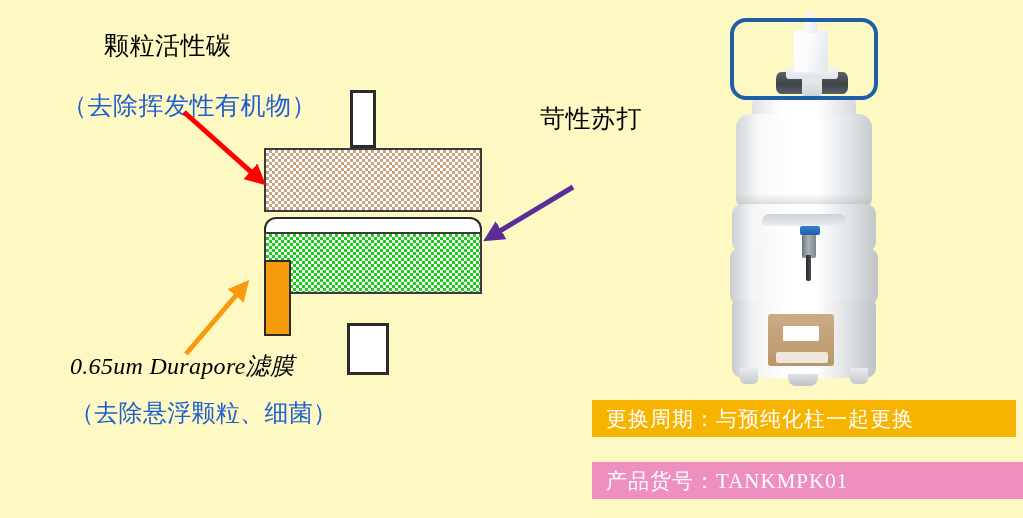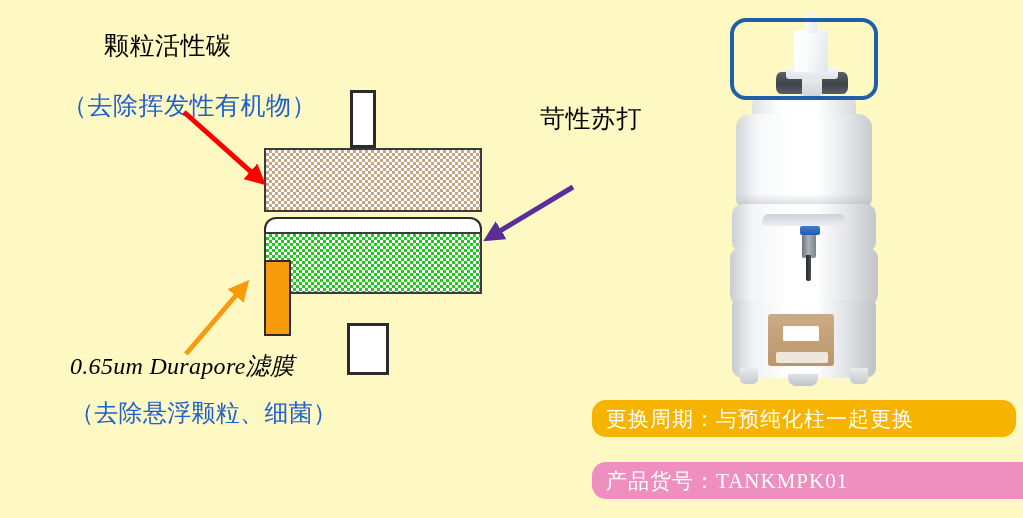--- a/index.html
+++ b/index.html
@@ -325,21 +325,20 @@
   .banner {
     position: absolute;
     display: flex;
     align-items: center;
     color: #ffffff;
     font-family: "Liberation Serif", serif;
     font-size: 21px;
     letter-spacing: 1px;
     padding-left: 14px;
     box-sizing: border-box;
-    border-radius: 14px;
   }
   #banner-replacement {
     left: 592px; top: 400px;
     width: 424px; height: 37px;
     background: #F6B400;
   }
   #banner-partnumber {
     left: 592px; top: 462px;
     width: 448px; height: 37px;
     background: #EE8FC0;

